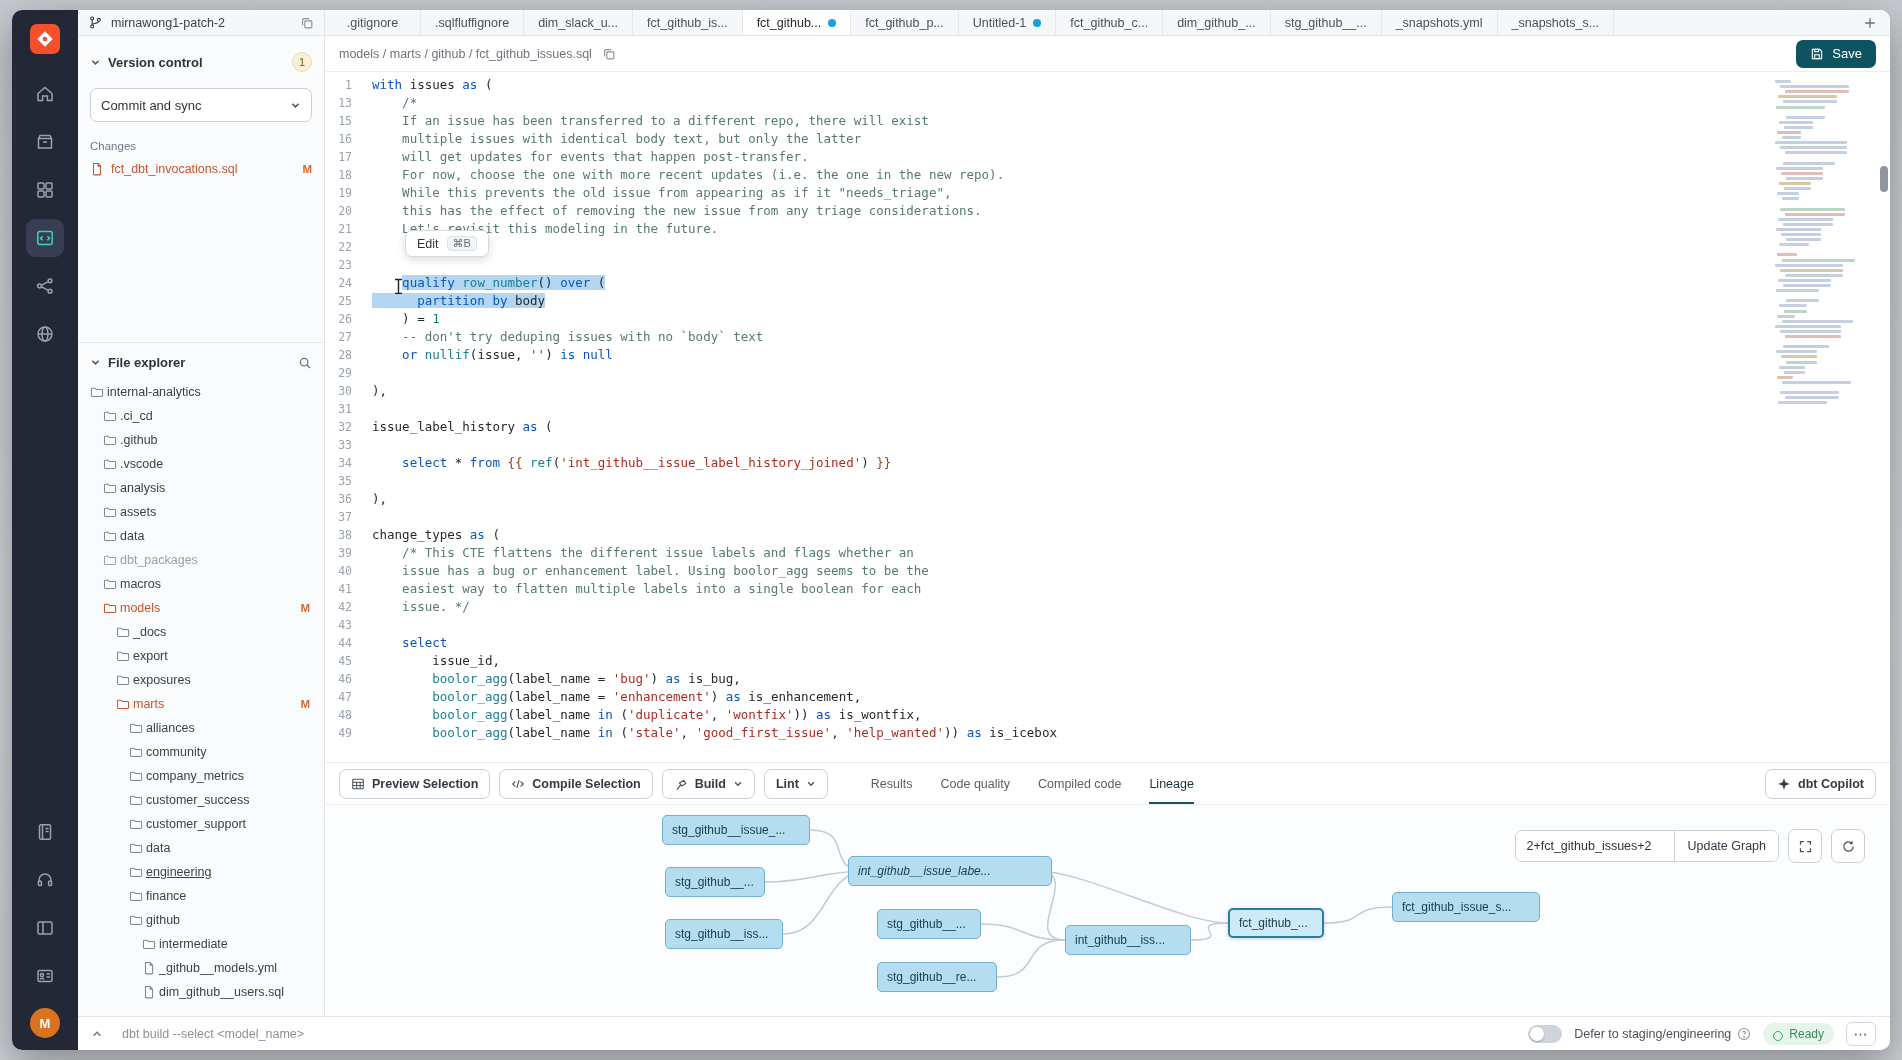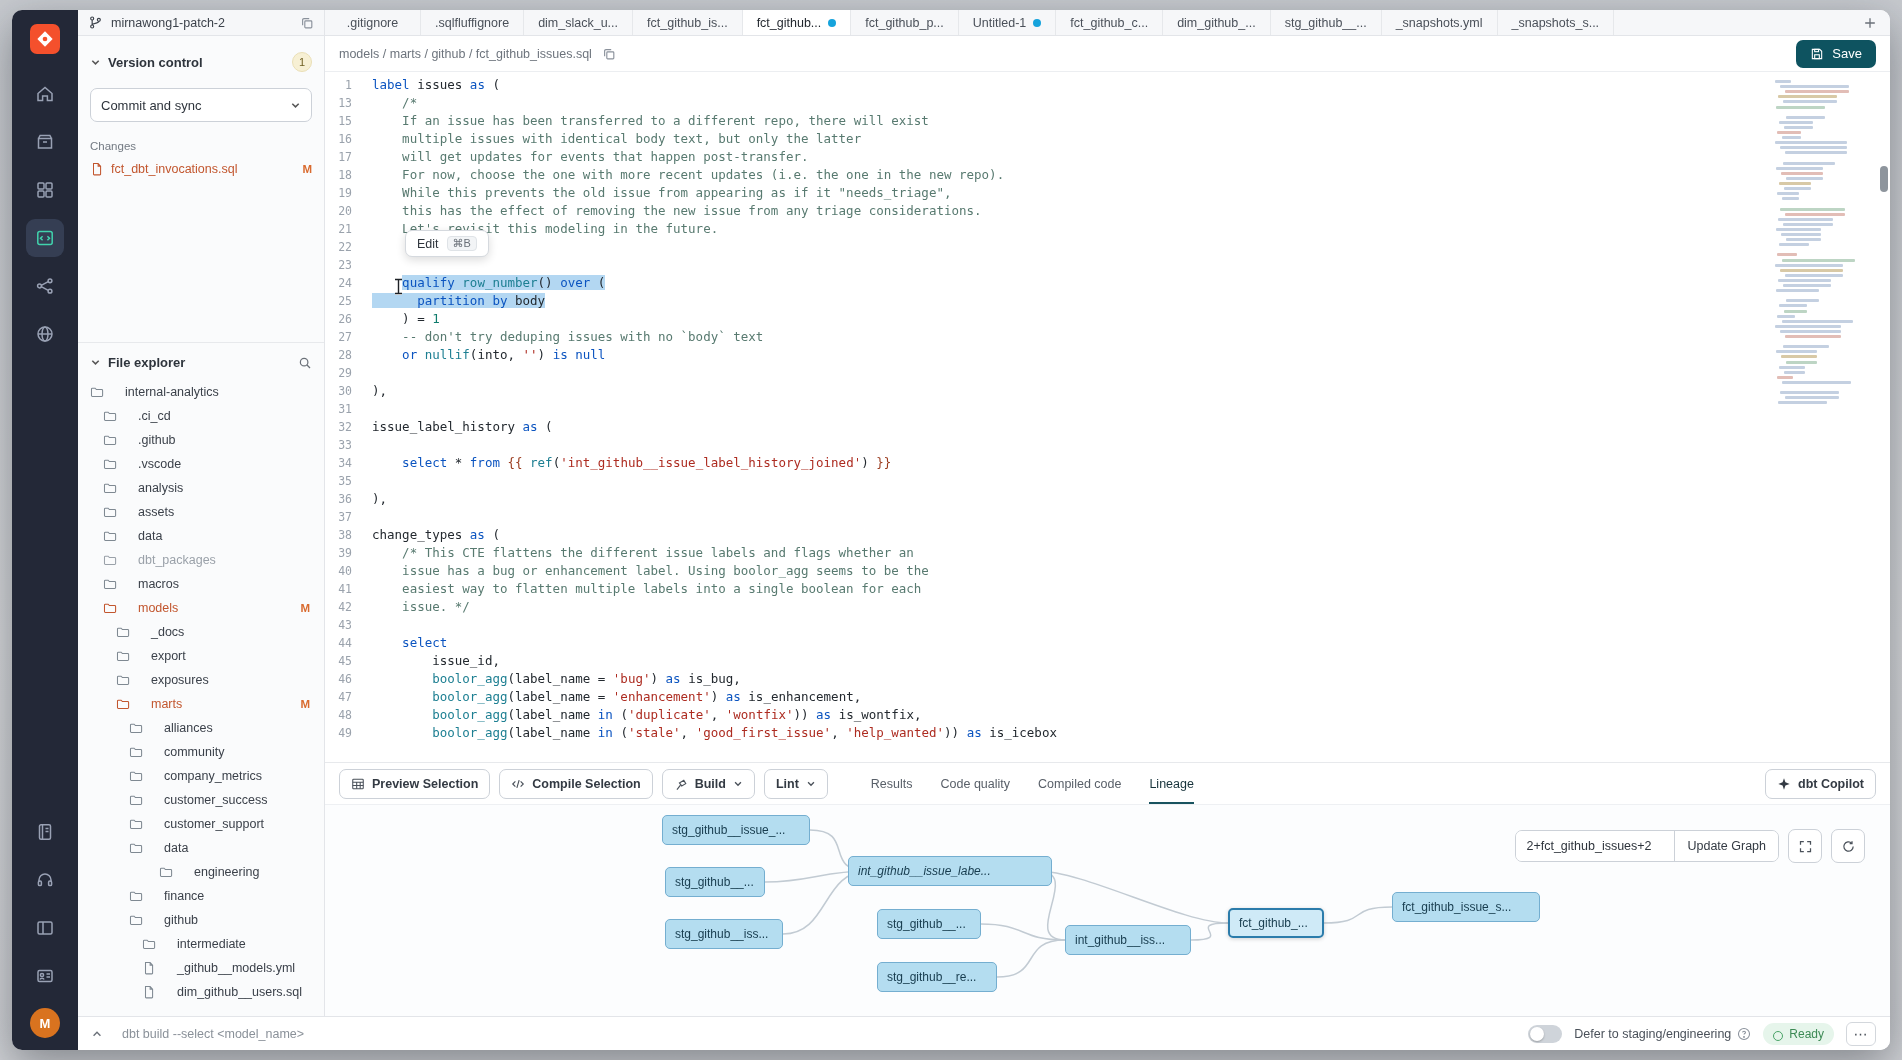--- a/index.html
+++ b/index.html
@@ -36,21 +36,21 @@
   .panel { width:247px; flex:none; background:#fafbfc; border-right:1px solid #e3e5e9; display:flex; flex-direction:column; font-size:13px; color:#343a42; overflow:hidden; }
   .vc { padding:16px 12px 0; height:306px; flex:none; }
   .sec-head { display:flex; align-items:center; gap:7px; font-weight:bold; font-size:13px; color:#2e343c; }
   .badge-1 { margin-left:auto; width:20px; height:20px; border-radius:50%; background:#f7f0d4; border:1px solid #eadfb6; color:#6e5f22; font-size:11px; display:flex; align-items:center; justify-content:center; font-weight:normal; }
   .commit-select { margin-top:16px; height:34px; border:1px solid #ccd1d8; border-radius:7px; background:#fff; display:flex; align-items:center; justify-content:space-between; padding:0 10px; color:#2e343c; cursor:default; }
   .changes-label { margin-top:18px; font-size:11.5px; color:#737a83; }
   .changed-file { margin-top:10px; display:flex; align-items:center; gap:7px; color:#c2562e; font-size:12.5px; }
   .m-badge { margin-left:auto; color:#d96b2f; font-weight:bold; font-size:11.5px; }
   .fx { border-top:1px solid #e7e9ec; padding:12px 12px 0; flex:1; display:flex; flex-direction:column; min-height:0; }
   .file-tree { margin:10px -12px 0; flex:1; overflow:hidden; }
-  .tree-item { height:24px; display:flex; align-items:center; gap:21px; color:#3b414a; white-space:nowrap; font-size:12.5px; padding-right:14px; }
+  .tree-item { height:24px; display:flex; align-items:center; gap:3px; color:#3b414a; white-space:nowrap; font-size:12.5px; padding-right:14px; }
   .tree-item svg { flex:none; color:#7f8992; }
   .tree-item.modified, .tree-item.modified svg { color:#c2562e; }
   .tree-item.muted, .tree-item.muted svg { color:#9aa1a9; }
   .tree-item .m-badge { padding-right:0; }
   
   .main { flex:1; display:flex; flex-direction:column; min-width:0; }
   .crumb-row { height:36px; flex:none; border-bottom:1px solid #eceef1; display:flex; align-items:center; padding:0 14px; gap:10px; color:#6d747d; font-size:12.5px; background:#fff; }
   .crumb-row .cp { color:#8a919b; display:flex; }
   .save-btn { margin-left:auto; background:#0e5360; color:#fff; border-radius:7px; height:28px; padding:0 14px; display:flex; align-items:center; gap:8px; font-size:13px; border:none; cursor:default; }
   .editor { position:relative; flex:1; background:#fff; overflow:hidden; font-family:"DejaVu Sans Mono", monospace; font-size:12.5px; }
@@ -397,21 +397,21 @@
                   <path d="M1.7 4.6a1 1 0 0 1 1-1h3.1l1.5 1.6h6.1a1 1 0 0 1 1 1v5.9a1 1 0 0 1-1 1H2.7a1 1 0 0 1-1-1z" fill="none" stroke="currentColor" stroke-width="1.2"></path>
                 </svg>
                 <span>customer_support</span>
               </div>
               <div class="tree-item" style="padding-left: 51px;">
                 <svg width="14" height="14" viewBox="0 0 16 16">
                   <path d="M1.7 4.6a1 1 0 0 1 1-1h3.1l1.5 1.6h6.1a1 1 0 0 1 1 1v5.9a1 1 0 0 1-1 1H2.7a1 1 0 0 1-1-1z" fill="none" stroke="currentColor" stroke-width="1.2"></path>
                 </svg>
                 <span>data</span>
               </div>
-              <div class="tree-item" style="padding-left: 81px;">
+              <div class="tree-item" style="padding-left: 51px; text-decoration: underline;">
                 <svg width="14" height="14" viewBox="0 0 16 16">
                   <path d="M1.7 4.6a1 1 0 0 1 1-1h3.1l1.5 1.6h6.1a1 1 0 0 1 1 1v5.9a1 1 0 0 1-1 1H2.7a1 1 0 0 1-1-1z" fill="none" stroke="currentColor" stroke-width="1.2"></path>
                 </svg>
                 <span>engineering</span>
               </div>
               <div class="tree-item" style="padding-left: 51px;">
                 <svg width="14" height="14" viewBox="0 0 16 16">
                   <path d="M1.7 4.6a1 1 0 0 1 1-1h3.1l1.5 1.6h6.1a1 1 0 0 1 1 1v5.9a1 1 0 0 1-1 1H2.7a1 1 0 0 1-1-1z" fill="none" stroke="currentColor" stroke-width="1.2"></path>
                 </svg>
                 <span>finance</span>
@@ -459,36 +459,36 @@
                 <path d="M3 3h9.5L15 5.5V15H3z"></path>
                 <rect x="6" y="10" width="6" height="5"></rect>
                 <rect x="6" y="3" width="5" height="3"></rect>
               </svg>
             <span>Save</span>
           </button>
         </div>
 
         <div class="editor">
           <div class="code-lines">
-              <div class="code-line"><span class="ln">1</span><span class="ct"><span class="t-kw">label</span><span class="t-pl"> issues </span><span class="t-kw">as</span><span class="t-pl"> (</span></span></div>
+              <div class="code-line"><span class="ln">1</span><span class="ct"><span class="t-kw">with</span><span class="t-pl"> issues </span><span class="t-kw">as</span><span class="t-pl"> (</span></span></div>
               <div class="code-line"><span class="ln">13</span><span class="ct"><span class="t-cmt">    /*</span></span></div>
               <div class="code-line"><span class="ln">15</span><span class="ct"><span class="t-cmt">    If an issue has been transferred to a different repo, there will exist</span></span></div>
               <div class="code-line"><span class="ln">16</span><span class="ct"><span class="t-cmt">    multiple issues with identical body text, but only the latter</span></span></div>
               <div class="code-line"><span class="ln">17</span><span class="ct"><span class="t-cmt">    will get updates for events that happen post-transfer.</span></span></div>
               <div class="code-line"><span class="ln">18</span><span class="ct"><span class="t-cmt">    For now, choose the one with more recent updates (i.e. the one in the new repo).</span></span></div>
               <div class="code-line"><span class="ln">19</span><span class="ct"><span class="t-cmt">    While this prevents the old issue from appearing as if it "needs_triage",</span></span></div>
               <div class="code-line"><span class="ln">20</span><span class="ct"><span class="t-cmt">    this has the effect of removing the new issue from any triage considerations.</span></span></div>
               <div class="code-line"><span class="ln">21</span><span class="ct"><span class="t-cmt">    Let's revisit this modeling in the future.</span></span></div>
               <div class="code-line"><span class="ln">22</span><span class="ct"></span></div>
               <div class="code-line"><span class="ln">23</span><span class="ct"></span></div>
               <div class="code-line"><span class="ln">24</span><span class="ct"><span class="t-pl">    </span><span class="t-kw sel">qualify</span><span class="t-pl sel"> </span><span class="t-fn sel">row_number</span><span class="t-pl sel">() </span><span class="t-kw sel">over</span><span class="t-pl sel"> (</span></span></div>
               <div class="code-line"><span class="ln">25</span><span class="ct"><span class="t-pl sel">      </span><span class="t-kw sel">partition by</span><span class="t-pl sel"> body</span></span></div>
               <div class="code-line"><span class="ln">26</span><span class="ct"><span class="t-pl">    ) = </span><span class="t-num">1</span></span></div>
               <div class="code-line"><span class="ln">27</span><span class="ct"><span class="t-cmt">    -- don't try deduping issues with no `body` text</span></span></div>
-              <div class="code-line"><span class="ln">28</span><span class="ct"><span class="t-pl">    </span><span class="t-kw">or</span><span class="t-pl"> </span><span class="t-fn">nullif</span><span class="t-pl">(into, </span><span class="t-str">''</span><span class="t-pl">) </span><span class="t-kw">is null</span></span></div>
+              <div class="code-line"><span class="ln">28</span><span class="ct"><span class="t-pl">    </span><span class="t-kw">or</span><span class="t-pl"> </span><span class="t-fn">nullif</span><span class="t-pl">(issue, </span><span class="t-str">''</span><span class="t-pl">) </span><span class="t-kw">is null</span></span></div>
               <div class="code-line"><span class="ln">29</span><span class="ct"></span></div>
               <div class="code-line"><span class="ln">30</span><span class="ct"><span class="t-pl">),</span></span></div>
               <div class="code-line"><span class="ln">31</span><span class="ct"></span></div>
               <div class="code-line"><span class="ln">32</span><span class="ct"><span class="t-pl">issue_label_history </span><span class="t-kw">as</span><span class="t-pl"> (</span></span></div>
               <div class="code-line"><span class="ln">33</span><span class="ct"></span></div>
               <div class="code-line"><span class="ln">34</span><span class="ct"><span class="t-pl">    </span><span class="t-kw">select</span><span class="t-pl"> * </span><span class="t-kw">from</span><span class="t-pl"> </span><span class="t-jj">{{ </span><span class="t-fn">ref</span><span class="t-pl">(</span><span class="t-str">'int_github__issue_label_history_joined'</span><span class="t-pl">)</span><span class="t-jj"> }}</span></span></div>
               <div class="code-line"><span class="ln">35</span><span class="ct"></span></div>
               <div class="code-line"><span class="ln">36</span><span class="ct"><span class="t-pl">),</span></span></div>
               <div class="code-line"><span class="ln">37</span><span class="ct"></span></div>
               <div class="code-line"><span class="ln">38</span><span class="ct"><span class="t-pl">change_types </span><span class="t-kw">as</span><span class="t-pl"> (</span></span></div>

